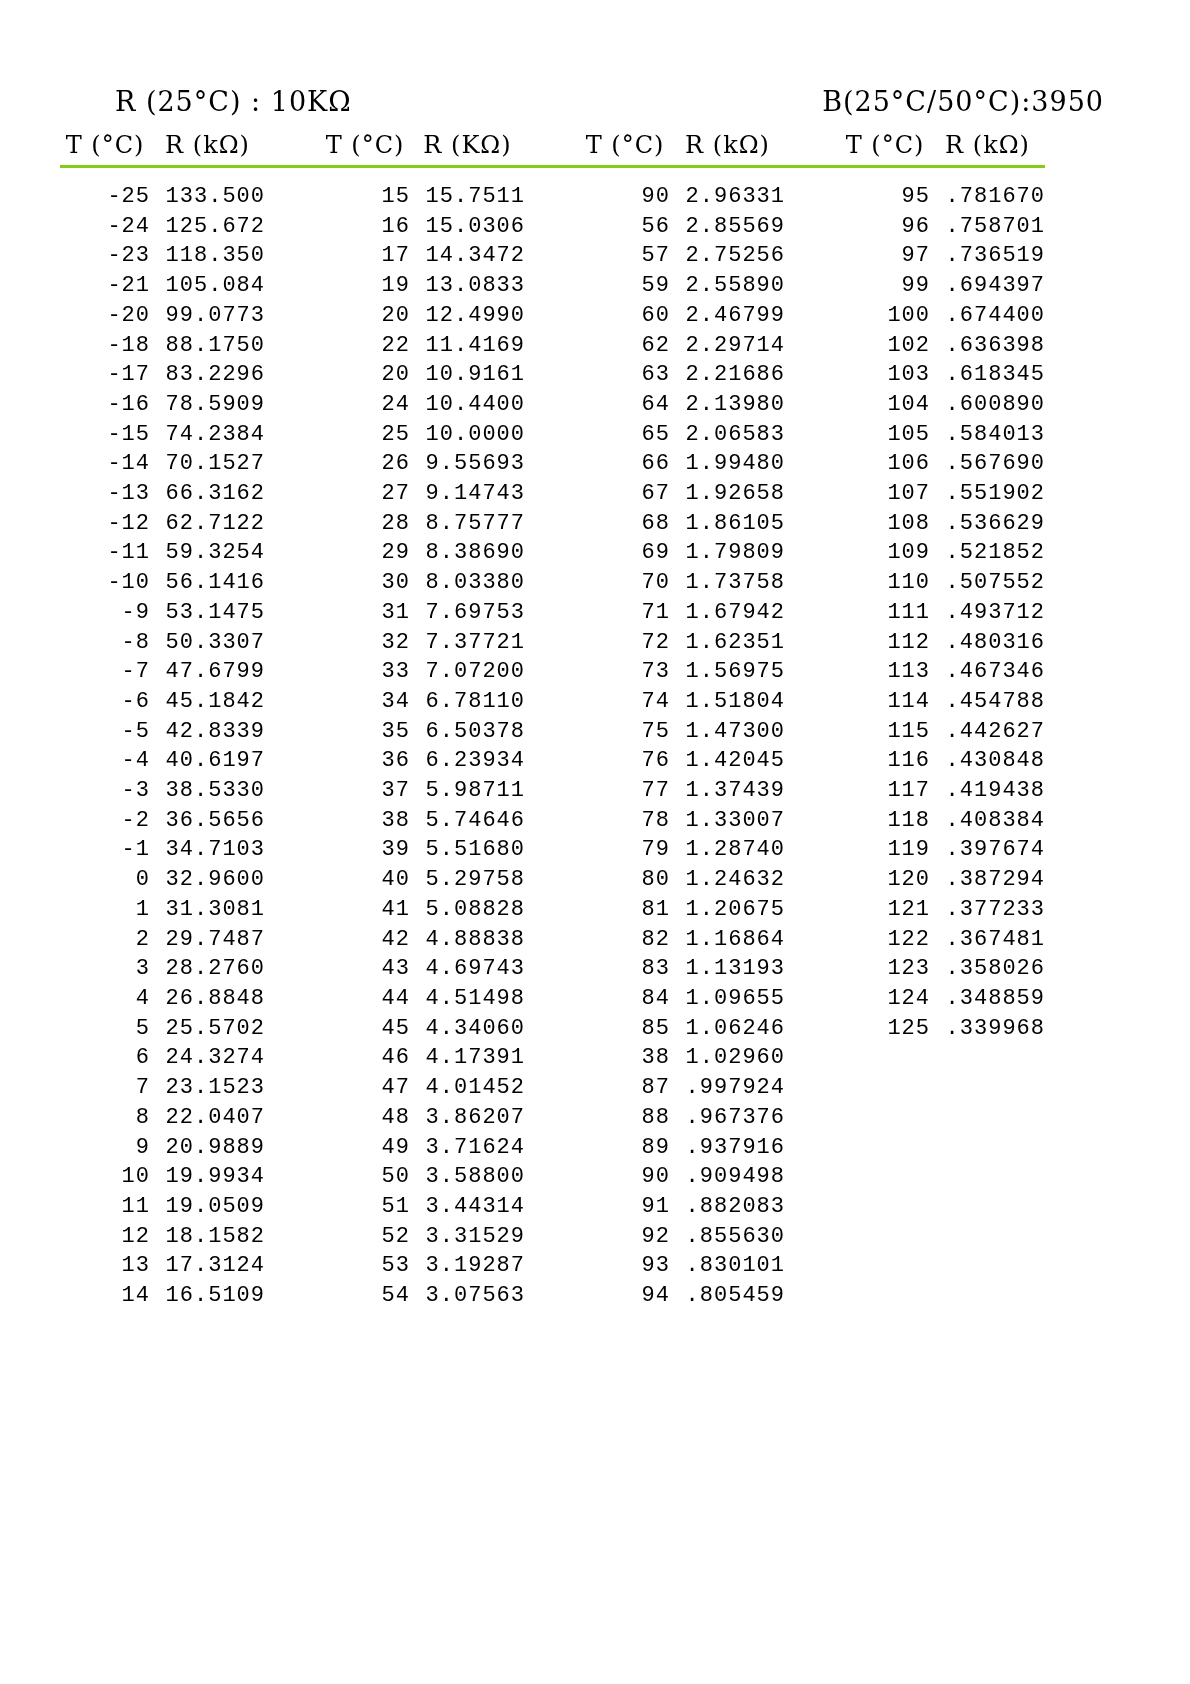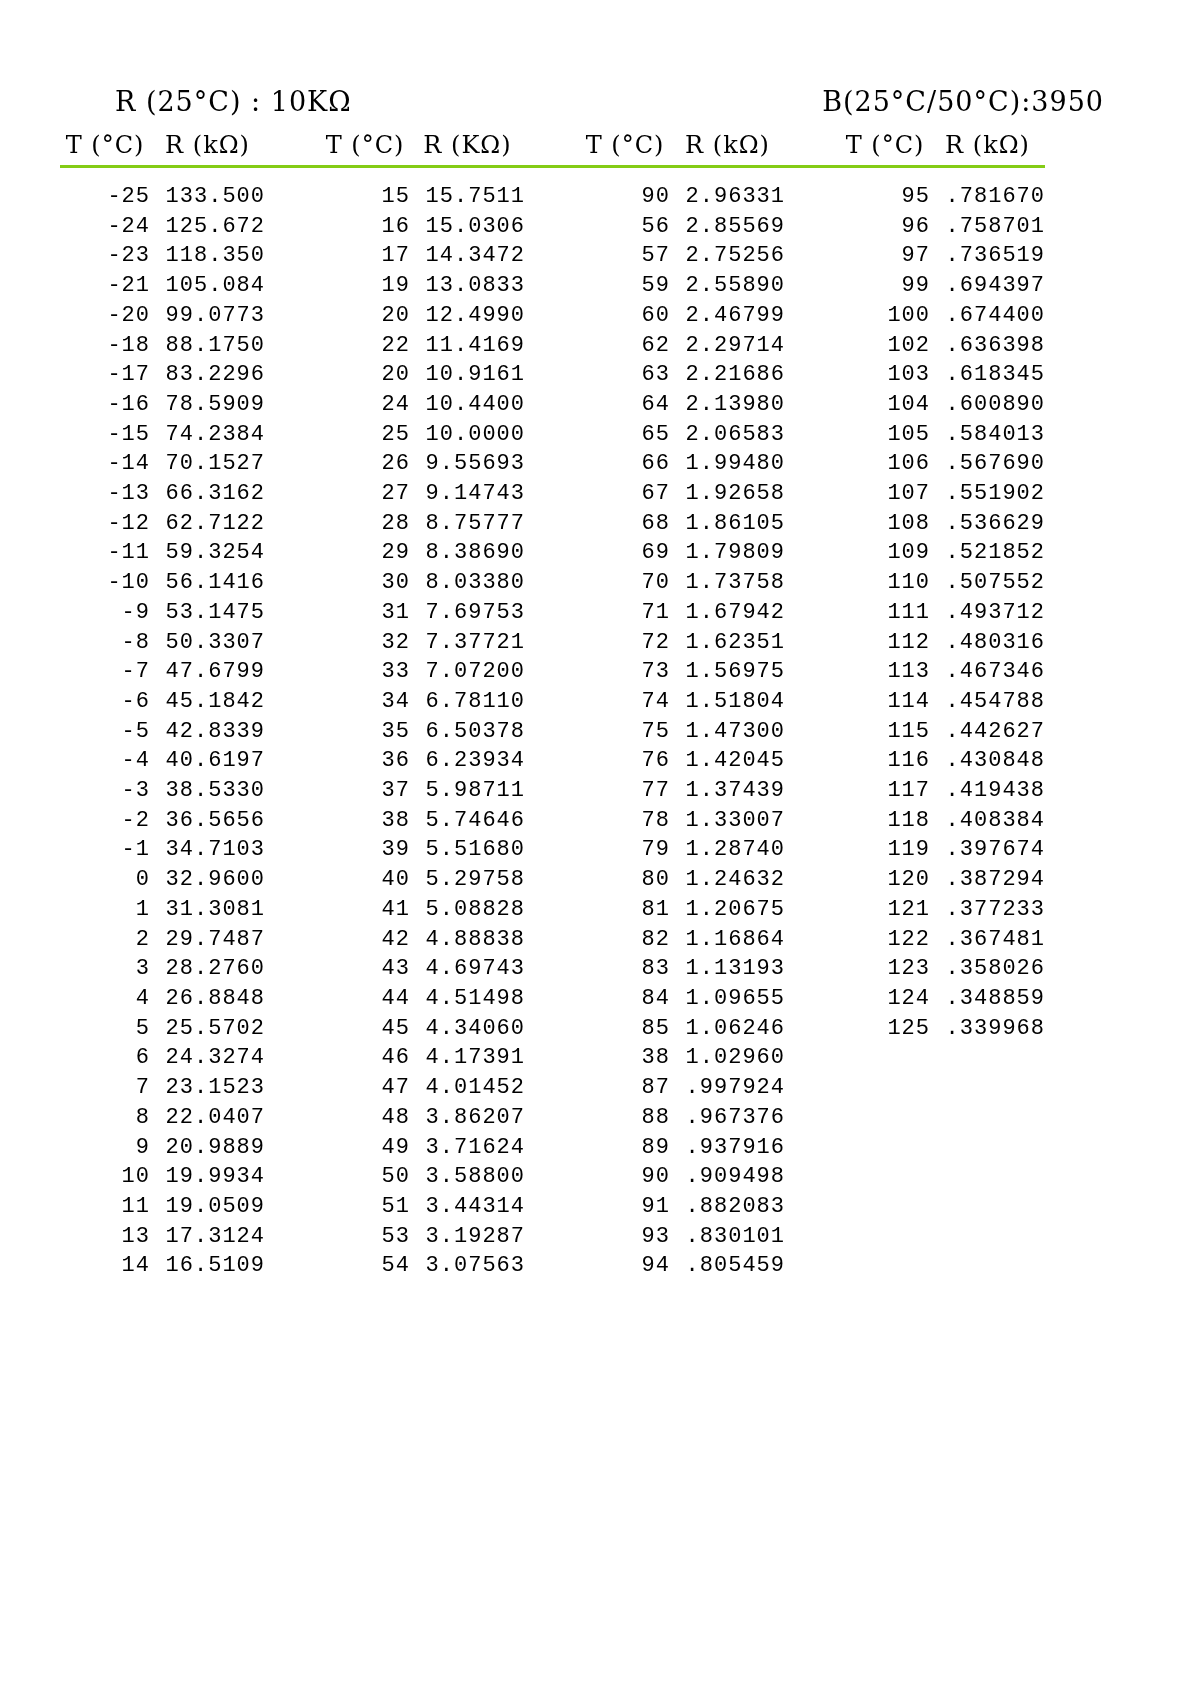--- a/index.html
+++ b/index.html
@@ -413,20 +413,30 @@
           <span class="cell t">11</span>
           <span class="cell r">19.0509</span>
           <span class="cell t">51</span>
           <span class="cell r">3.44314</span>
           <span class="cell t">91</span>
           <span class="cell r">.882083</span>
           <span class="cell t"></span>
           <span class="cell r"></span>
         </div>
         <div class="row">
+          <span class="cell t">12</span>
+          <span class="cell r">18.1582</span>
+          <span class="cell t">52</span>
+          <span class="cell r">3.31529</span>
+          <span class="cell t">92</span>
+          <span class="cell r">.855630</span>
+          <span class="cell t"></span>
+          <span class="cell r"></span>
+        </div>
+        <div class="row">
           <span class="cell t">13</span>
           <span class="cell r">17.3124</span>
           <span class="cell t">53</span>
           <span class="cell r">3.19287</span>
           <span class="cell t">93</span>
           <span class="cell r">.830101</span>
           <span class="cell t"></span>
           <span class="cell r"></span>
         </div>
         <div class="row">

